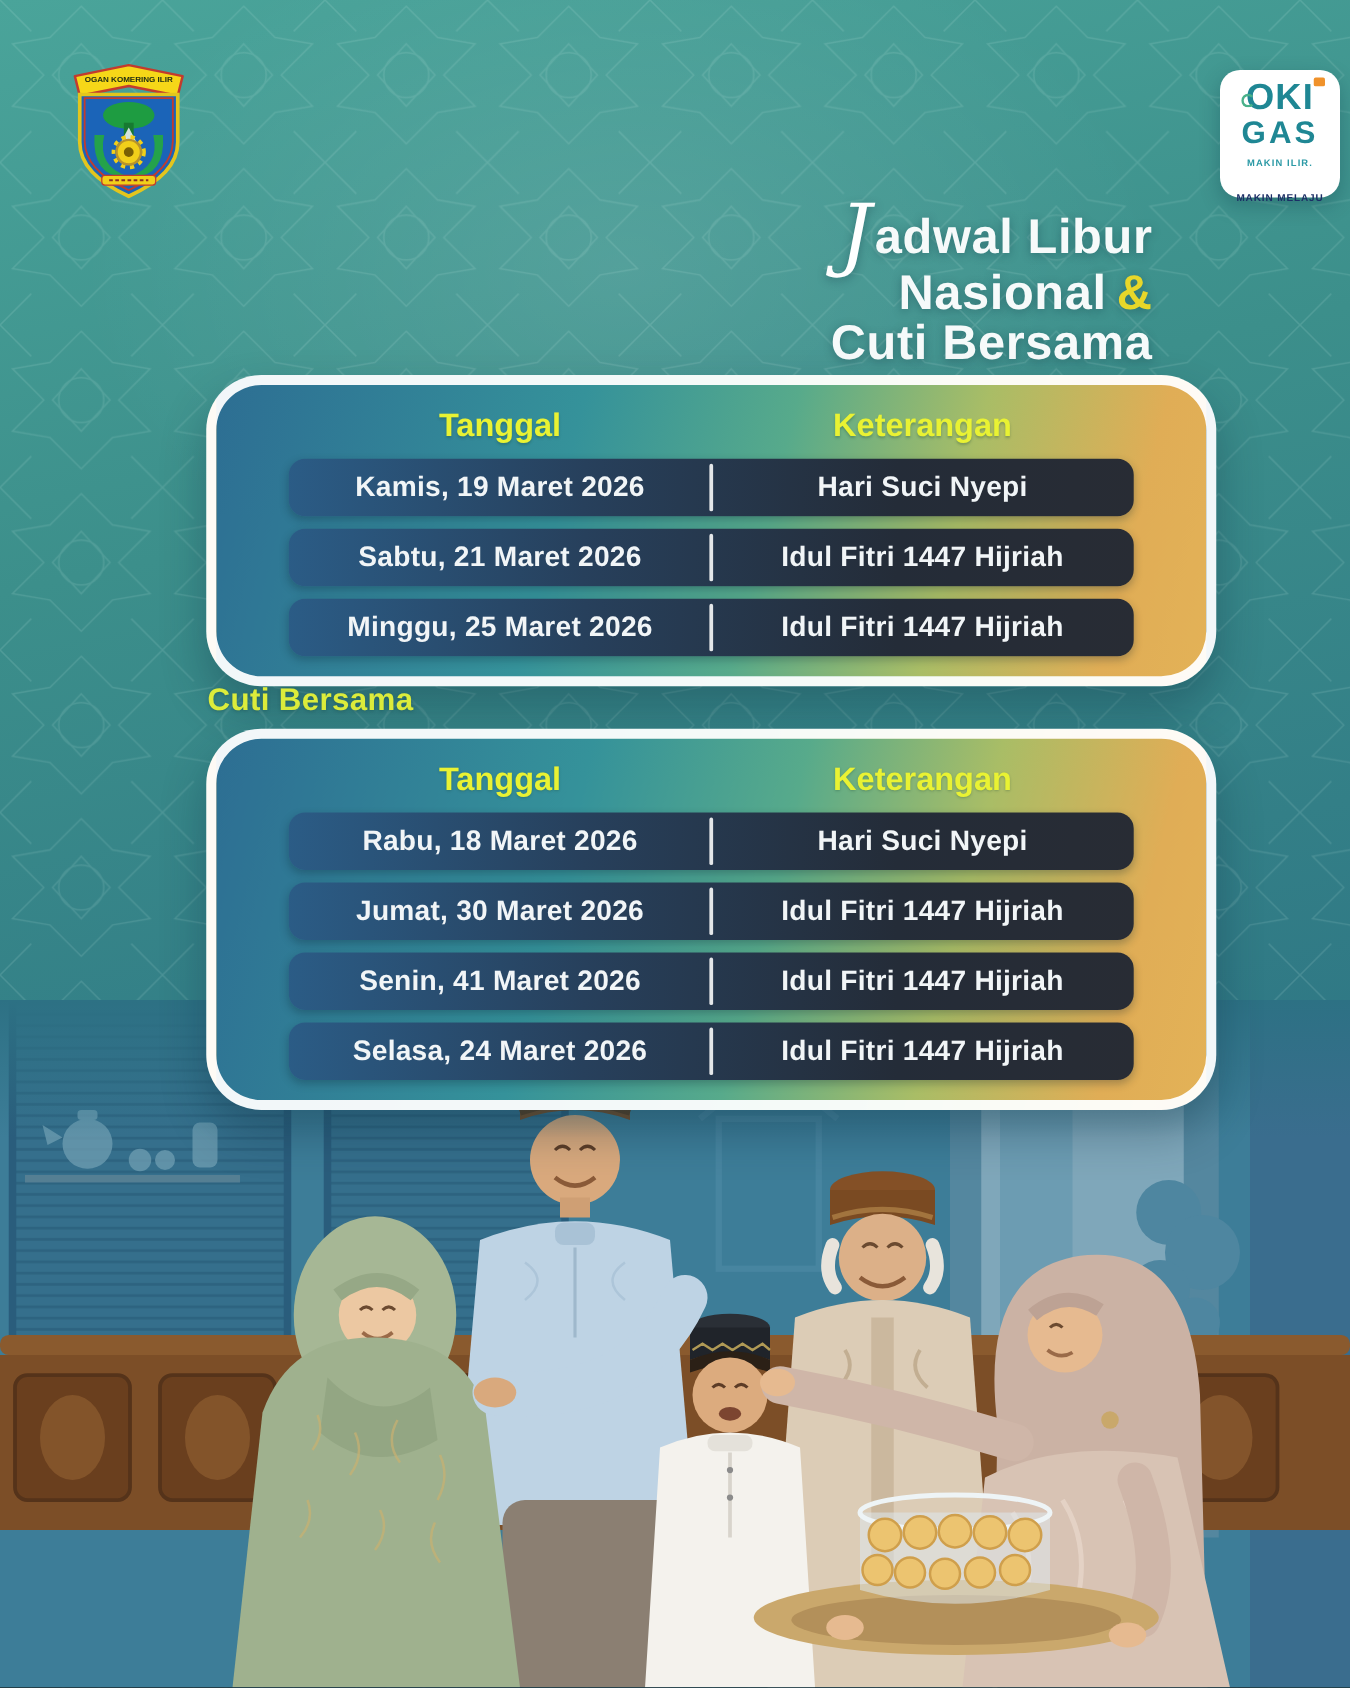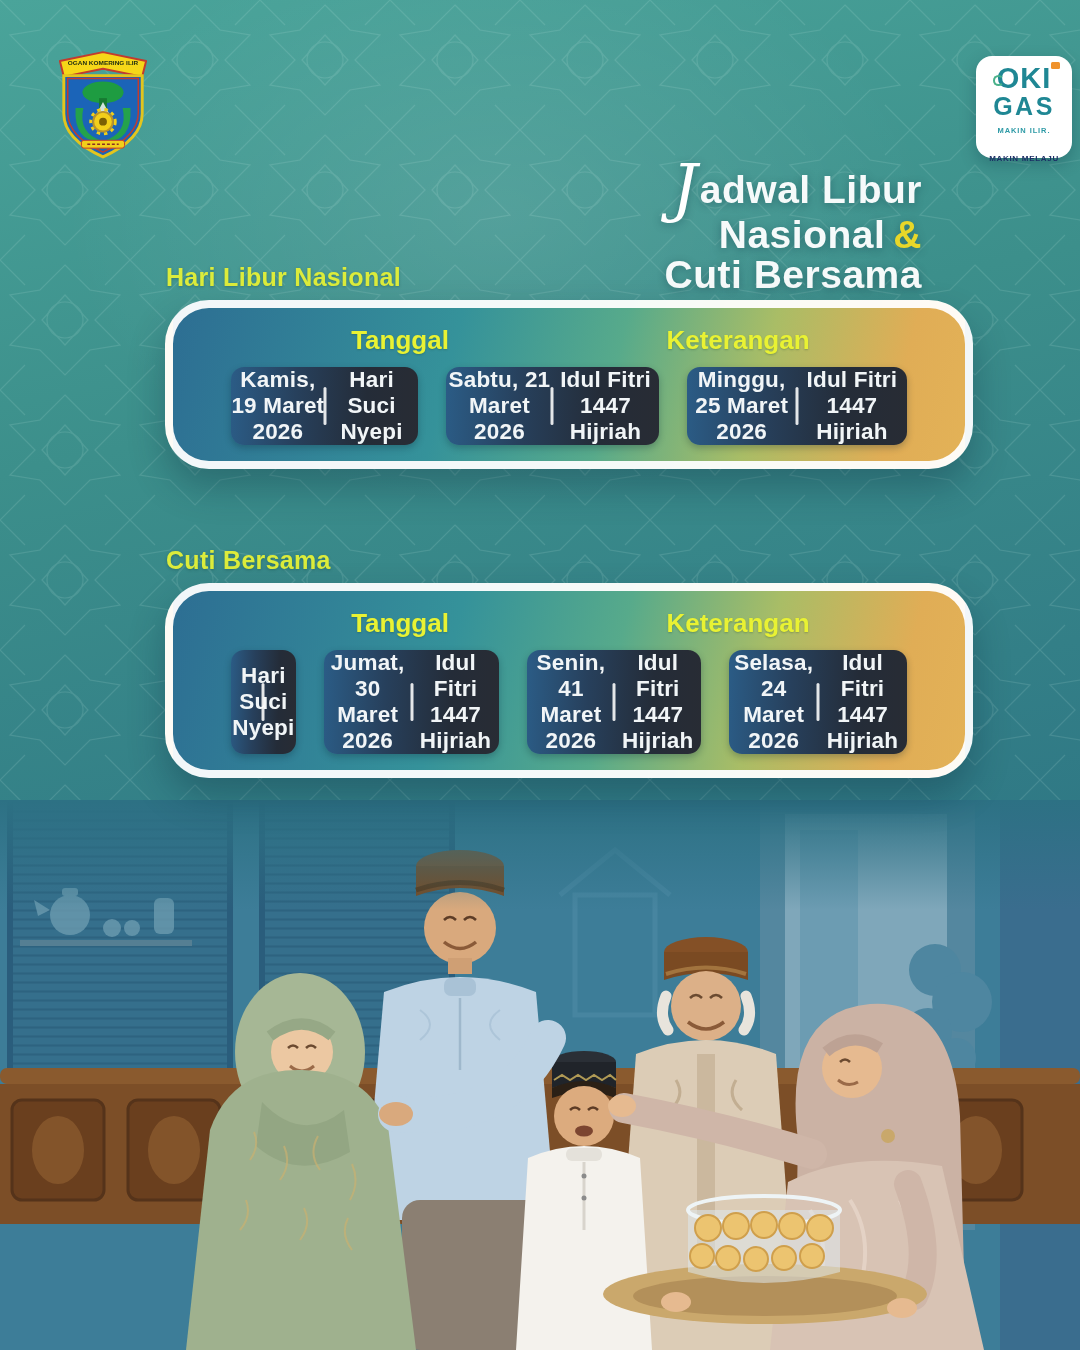--- a/index.html
+++ b/index.html
@@ -40,21 +40,21 @@
 
   
   .card{position:absolute;left:165px;width:808px;box-sizing:border-box;
     border:8px solid rgba(255,255,255,.94);border-radius:44px;padding:10px 58px 16px;
     background:linear-gradient(104deg,#2d6e93 0%,#35929a 35%,#57aa8b 55%,#a9bd66 73%,#e0ad56 90%,#e3b257 100%);
     box-shadow:0 18px 36px rgba(8,40,58,.32);}
   .card1{top:300px;} .card2{top:583px;}
   .thead{display:flex;}
   .th{flex:1;text-align:center;font-size:26px;font-weight:700;color:#e9f233;padding:7px 0 11px;
     text-shadow:0 1px 2px rgba(30,70,50,.3);}
-  .rows{display:flex;flex-direction:row;gap:28px;}
+  .rows{display:flex;flex-direction:column;gap:10px;}
   .row{position:relative;display:flex;align-items:center;min-height:46px;border-radius:13px;
     background:linear-gradient(92deg,#2b5c86 0%,#27405c 35%,#242c38 72%,#282c34 100%);
     box-shadow:0 3px 7px rgba(8,28,44,.28);}
   .td{flex:1;text-align:center;font-size:22.5px;font-weight:600;color:#f1f5f7;letter-spacing:.2px;}
   .vdiv{position:absolute;left:50%;top:50%;transform:translate(-50%,-50%);width:3px;height:38px;
     background:rgba(255,255,255,.88);border-radius:2px;}
 
   
   .photo{position:absolute;left:0;top:800px;width:1080px;height:550px;}
 </style>
@@ -267,21 +267,20 @@
   <div class="title">
     <div>
       <span class="script-j">J</span><span>adwal Libur</span>
     </div>
     <div>
       <span>Nasional</span><span class="amp">&amp;</span>
     </div>
     <div>Cuti Bersama</div>
   </div>
 
-  <div class="section-label sl1">Hari Libur Nasional</div>
   <div class="card card1">
     <div class="thead">
       <div class="th">Tanggal</div>
       <div class="th">Keterangan</div>
     </div>
     <div class="rows">
       <div class="row">
         <div class="td">Kamis, 19 Maret 2026</div>
         <div class="vdiv"></div>
         <div class="td">Hari Suci Nyepi</div>
@@ -300,20 +299,21 @@
   </div>
 
   <div class="section-label sl2">Cuti Bersama</div>
   <div class="card card2">
     <div class="thead">
       <div class="th">Tanggal</div>
       <div class="th">Keterangan</div>
     </div>
     <div class="rows">
       <div class="row">
+        <div class="td">Rabu, 18 Maret 2026</div>
         <div class="vdiv"></div>
         <div class="td">Hari Suci Nyepi</div>
       </div>
       <div class="row">
         <div class="td">Jumat, 30 Maret 2026</div>
         <div class="vdiv"></div>
         <div class="td">Idul Fitri 1447 Hijriah</div>
       </div>
       <div class="row">
         <div class="td">Senin, 41 Maret 2026</div>

